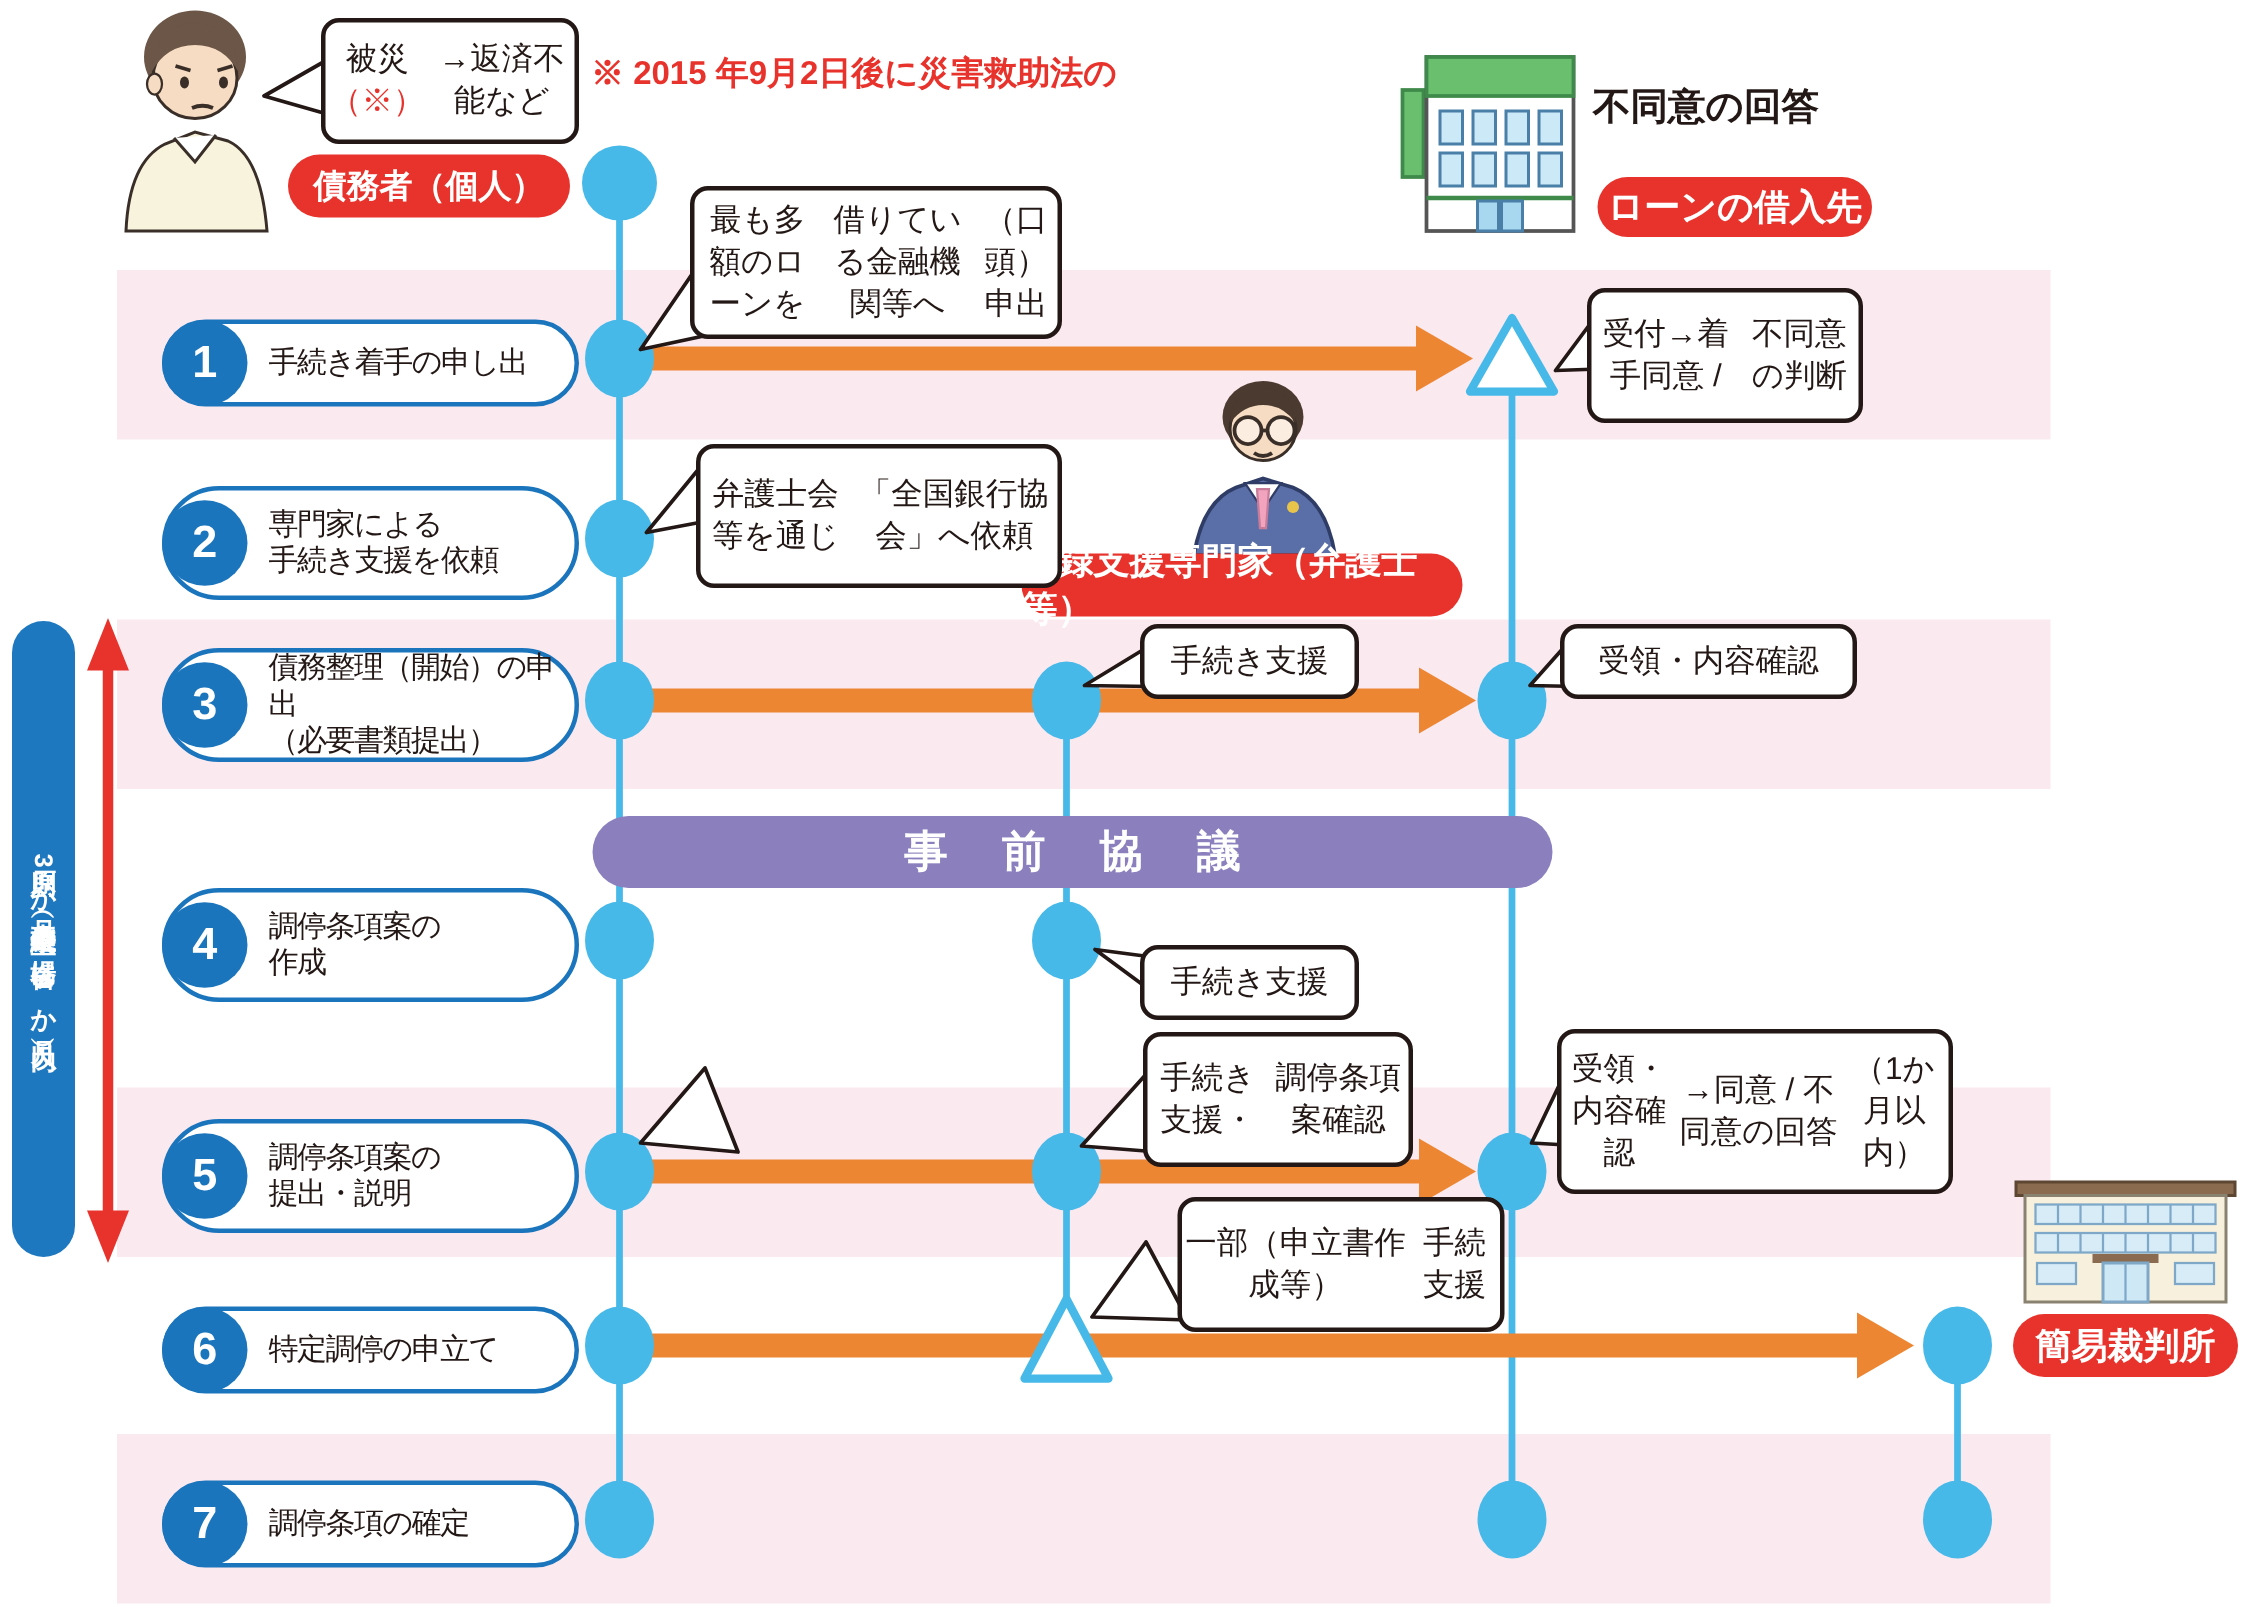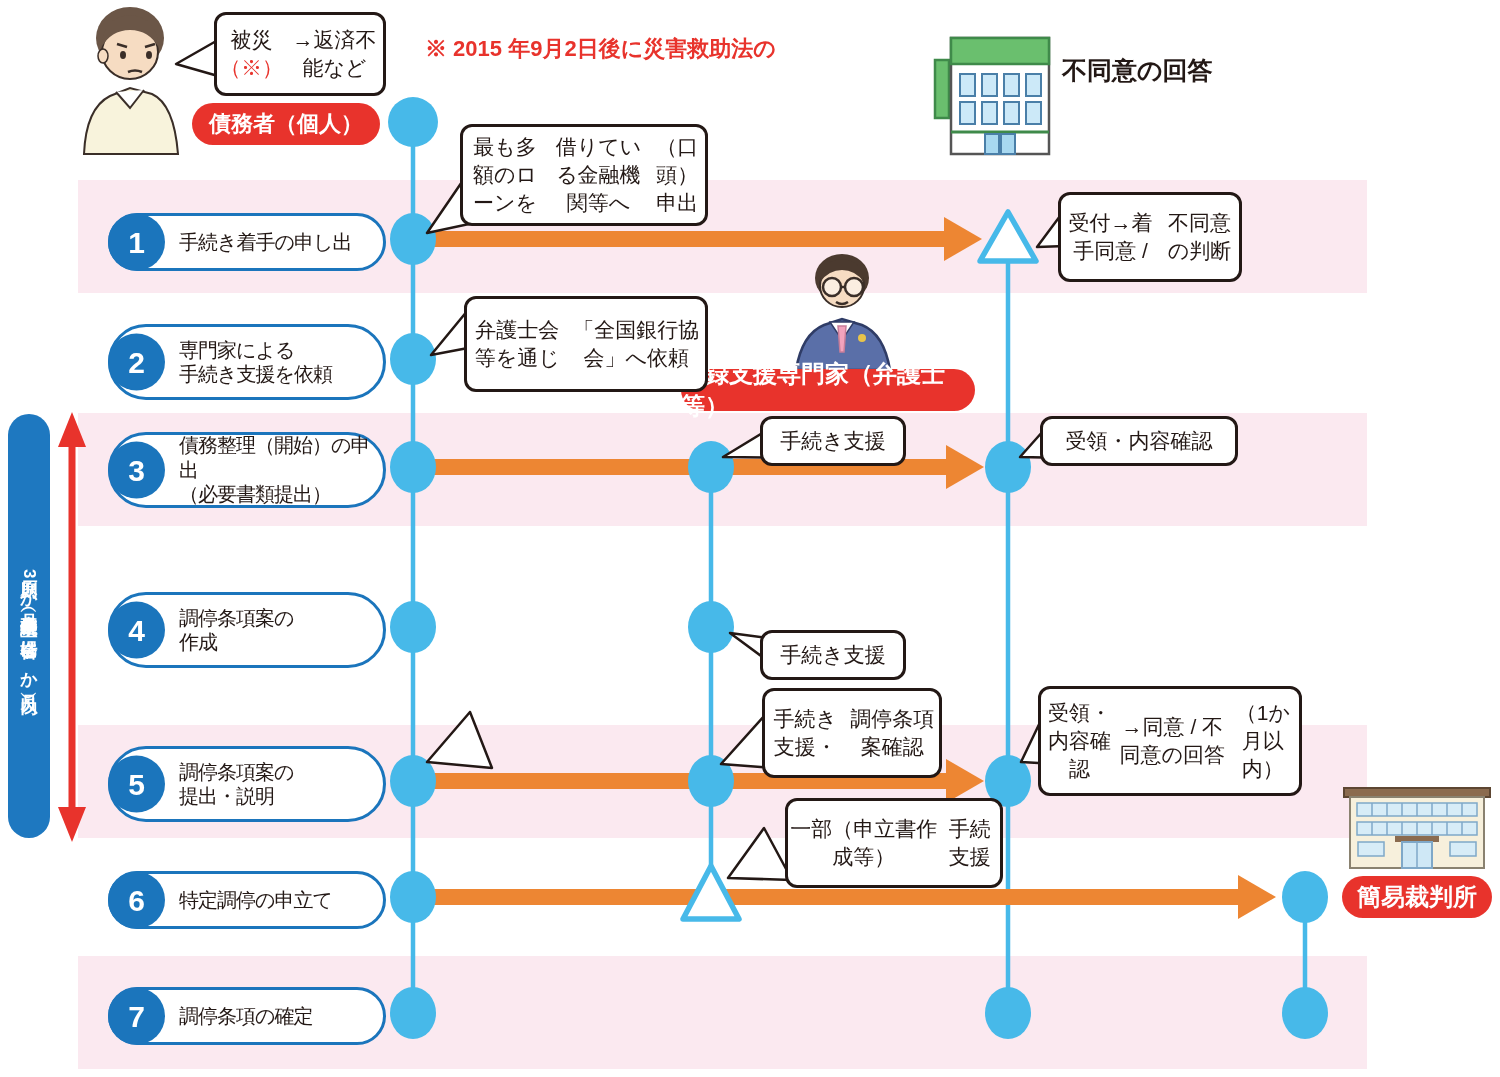--- a/index.html
+++ b/index.html
@@ -18,21 +18,21 @@
             border-radius:50%;background:#1b75bc;color:#fff;font-size:30px;font-weight:700;
             display:flex;align-items:center;justify-content:center;}
   .step-label{margin-left:68px;font-size:20px;font-weight:400;line-height:1.22;letter-spacing:-1px;}
   .step-label div:empty{display:none;}
   .purple-bar{position:absolute;left:395px;top:544px;width:640px;height:48px;border-radius:24px;
               background:#8b80bd;color:#fff;display:flex;align-items:center;justify-content:center;
               font-size:29px;font-weight:600;letter-spacing:14px;padding-left:14px;box-sizing:border-box;}
   .vpill{position:absolute;left:8px;top:414px;width:42px;height:424px;border-radius:21px;background:#1e78c0;
          color:#fff;display:flex;align-items:center;justify-content:center;
          writing-mode:vertical-rl;font-size:17px;font-weight:600;letter-spacing:1px;}
-  .note{position:absolute;left:394px;top:34px;color:#e8332c;font-size:22px;font-weight:600;line-height:1.4;margin-left:31px;}
+  .note{position:absolute;left:394px;top:34px;color:#e8332c;font-size:22px;font-weight:600;line-height:1.4;}
   .note .l2{margin-left:26px;}
   .bank-name{position:absolute;left:1062px;top:54px;font-size:25px;font-weight:600;}
   .red-inline{color:#e8332c;}
 </style>
 </head>
 <body>
 
 <div class="canvas">
 
   <div class="band" style="top:180px"></div>
@@ -186,25 +186,27 @@
     <div><span>被災</span><span class="red-inline">（※）</span></div>
     <div>→返済不能など</div>
   </div>
 
   <div class="note">
     <div>※ 2015 年9月2日後に災害救助法の</div>
   </div>
 
   <div class="pill-red" style="left:192px;top:103px;width:188px;height:42px;font-size:22px">債務者（個人）</div>
   <div class="bank-name">不同意の回答</div>
+  <div class="pill-red" style="left:1065px;top:118px;width:183px;height:40px;font-size:24px">ローンの借入先</div>
   <div class="pill-red" style="left:681px;top:369px;width:294px;height:42px;font-size:24px">登録支援専門家（弁護士等）</div>
   <div class="pill-red" style="left:1342px;top:876px;width:150px;height:42px;font-size:24px">簡易裁判所</div>
 
   <div class="vpill">原則3か月（事業継続型の場合は4か月）以内</div>
 
+  <div class="purple-bar">事 前 協 議</div>
 
   <div class="step" style="top:213px;height:52px">
     <div class="step-num">1</div>
     <div class="step-label">
         <div>手続き着手の申し出</div>
       </div>
   </div>
   <div class="step" style="top:324px;height:70px">
     <div class="step-num">2</div>
     <div class="step-label">

